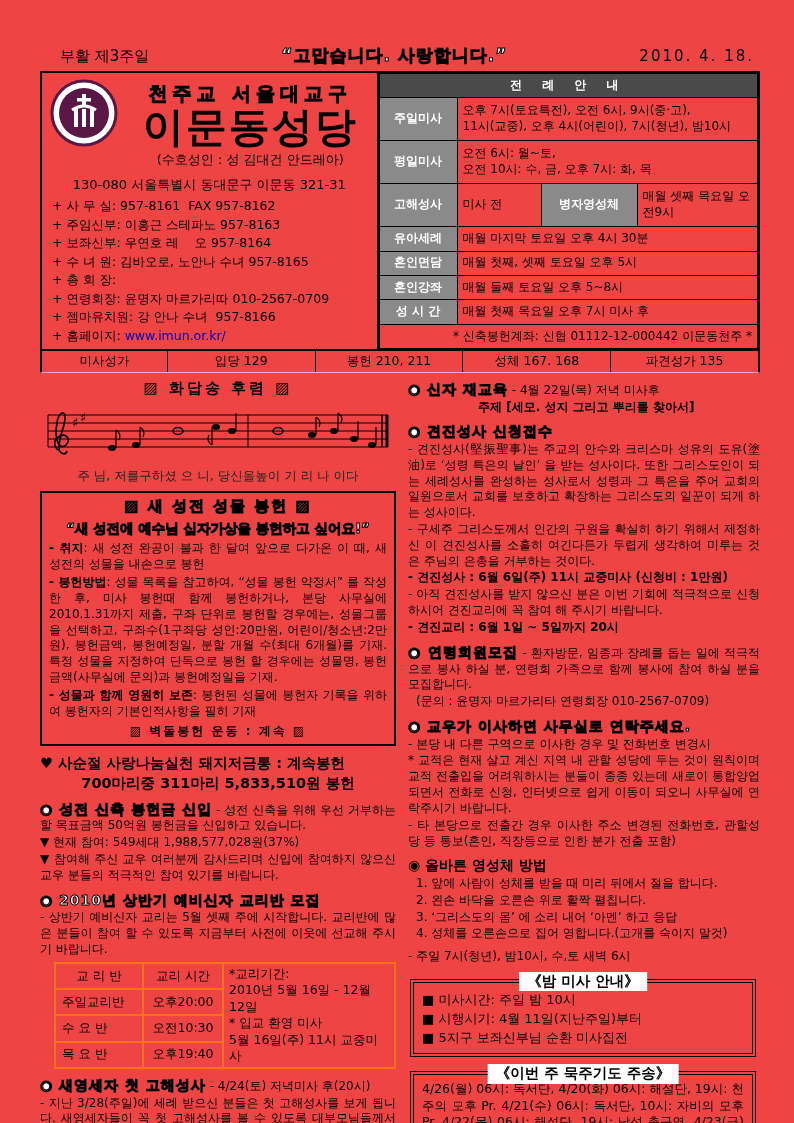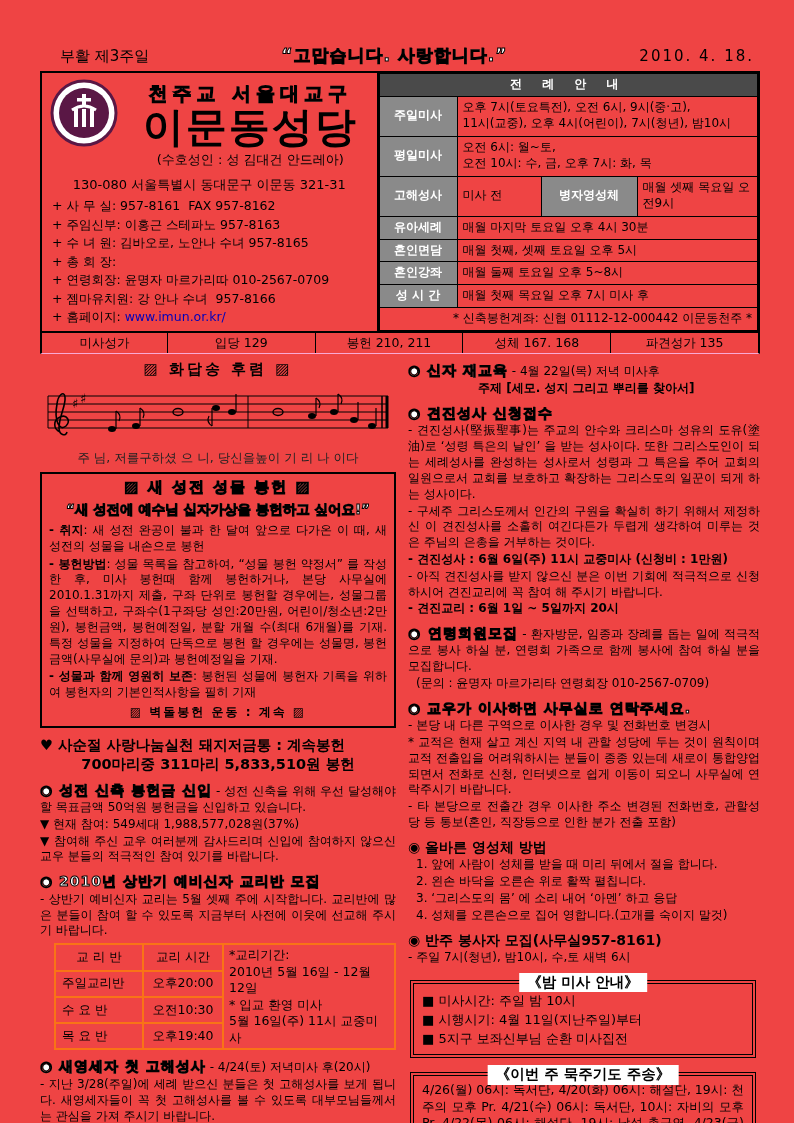--- a/index.html
+++ b/index.html
@@ -107,20 +107,21 @@
         <div class="title-block">
           <div class="diocese h-outline">천주교 서울대교구</div>
           <div class="church-name">이문동성당</div>
           <div class="patron">(수호성인 : 성 김대건 안드레아)</div>
         </div>
       </div>
       <div class="address">130-080 서울특별시 동대문구 이문동 321-31</div>
       <div>
           <div class="contact-line">+ 사 무 실: 957-8161  FAX 957-8162</div>
           <div class="contact-line">+ 주임신부: 이홍근 스테파노 957-8163</div>
+          <div class="contact-line">+ 보좌신부: 우연호 레    오 957-8164</div>
           <div class="contact-line">+ 수 녀 원: 김바오로, 노안나 수녀 957-8165</div>
           <div class="contact-line">+ 총 회 장:</div>
           <div class="contact-line">+ 연령회장: 윤명자 마르가리따 010-2567-0709</div>
           <div class="contact-line">+ 젬마유치원: 강 안나 수녀  957-8166</div>
         </div>
       <div class="home-line">
         <span>+ 홈페이지: </span><a href="#">www.imun.or.kr/</a>
       </div>
     </div>
 
@@ -242,21 +243,21 @@
             <p class="t"><span class="bold">- 봉헌방법</span><span>: 성물 목록을 참고하여, “성물 봉헌 약정서” 를 작성한 후, 미사 봉헌때 함께 봉헌하거나, 본당 사무실에 2010.1.31까지 제출, 구좌 단위로 봉헌할 경우에는, 성물그룹을 선택하고, 구좌수(1구좌당 성인:20만원, 어린이/청소년:2만원), 봉헌금액, 봉헌예정일, 분할 개월 수(최대 6개월)를 기재. 특정 성물을 지정하여 단독으로 봉헌 할 경우에는 성물명, 봉헌금액(사무실에 문의)과 봉헌예정일을 기재.</span></p>
             <p class="t"><span class="bold">- 성물과 함께 영원히 보존</span><span>: 봉헌된 성물에 봉헌자 기록을 위하여 봉헌자의 기본인적사항을 필히 기재</span></p>
           </div>
         <div class="bfoot">▨  벽돌봉헌 운동 : 계속 ▨</div>
       </div>
 
       <div class="piggy1">♥ 사순절 사랑나눔실천 돼지저금통 : 계속봉헌</div>
       <div class="piggy2">700마리중 311마리 5,833,510원 봉헌</div>
 
       <div class="sec">
-        <p class="t"><span class="sec-title h-outline">◉ 성전 신축 봉헌금 신입</span><span> - 성전 신축을 위해 우선 달성해야 할 목표금액 50억원 봉헌금을 신입하고 있습니다.</span></p>
+        <p class="t"><span class="sec-title h-outline">◉ 성전 신축 봉헌금 신입</span><span> - 성전 신축을 위해 우선 거부하는 할 목표금액 50억원 봉헌금을 신입하고 있습니다.</span></p>
         <div>
             <p class="t">▼ 현재 참여: 549세대 1,988,577,028원(37%)</p>
             <p class="t">▼ 참여해 주신 교우 여러분께 감사드리며 신입에 참여하지 않으신 교우 분들의 적극적인 참여 있기를 바랍니다.</p>
           </div>
       </div>
 
       <div class="sec">
         <div class="sec-title h-outline">◉ 2010년 상반기 예비신자 교리반 모집</div>
         <p class="t">- 상반기 예비신자 교리는 5월 셋째 주에 시작합니다. 교리반에 많은 분들이 참여 할 수 있도록 지금부터 사전에 이웃에 선교해 주시기 바랍니다.</p>
         <table class="cat">
@@ -330,21 +331,20 @@
         <div class="sec-title bold">◉ 올바른 영성체 방법</div>
         <div>
             <p class="t indent">1. 앞에 사람이 성체를 받을 때 미리 뒤에서 절을 합니다.</p>
             <p class="t indent">2. 왼손 바닥을 오른손 위로 활짝 펼칩니다.</p>
             <p class="t indent">3. ‘그리스도의 몸’ 에 소리 내어  ‘아멘’ 하고 응답</p>
             <p class="t indent">4. 성체를 오른손으로 집어 영합니다.(고개를 숙이지 말것)</p>
           </div>
       </div>
 
       <div class="sec">
-        <div class="sec-title bold">◉ 반주 봉사자 모집(사무실957-8161)</div>
         <p class="t">- 주일 7시(청년), 밤10시, 수,토 새벽 6시</p>
       </div>
 
       <div class="dbox">
         <div class="btitle">《밤 미사 안내》</div>
         <div>
             <div class="bline">■ 미사시간: 주일 밤 10시</div>
             <div class="bline">■ 시행시기: 4월 11일(지난주일)부터</div>
             <div class="bline">■ 5지구 보좌신부님 순환 미사집전</div>
           </div>

